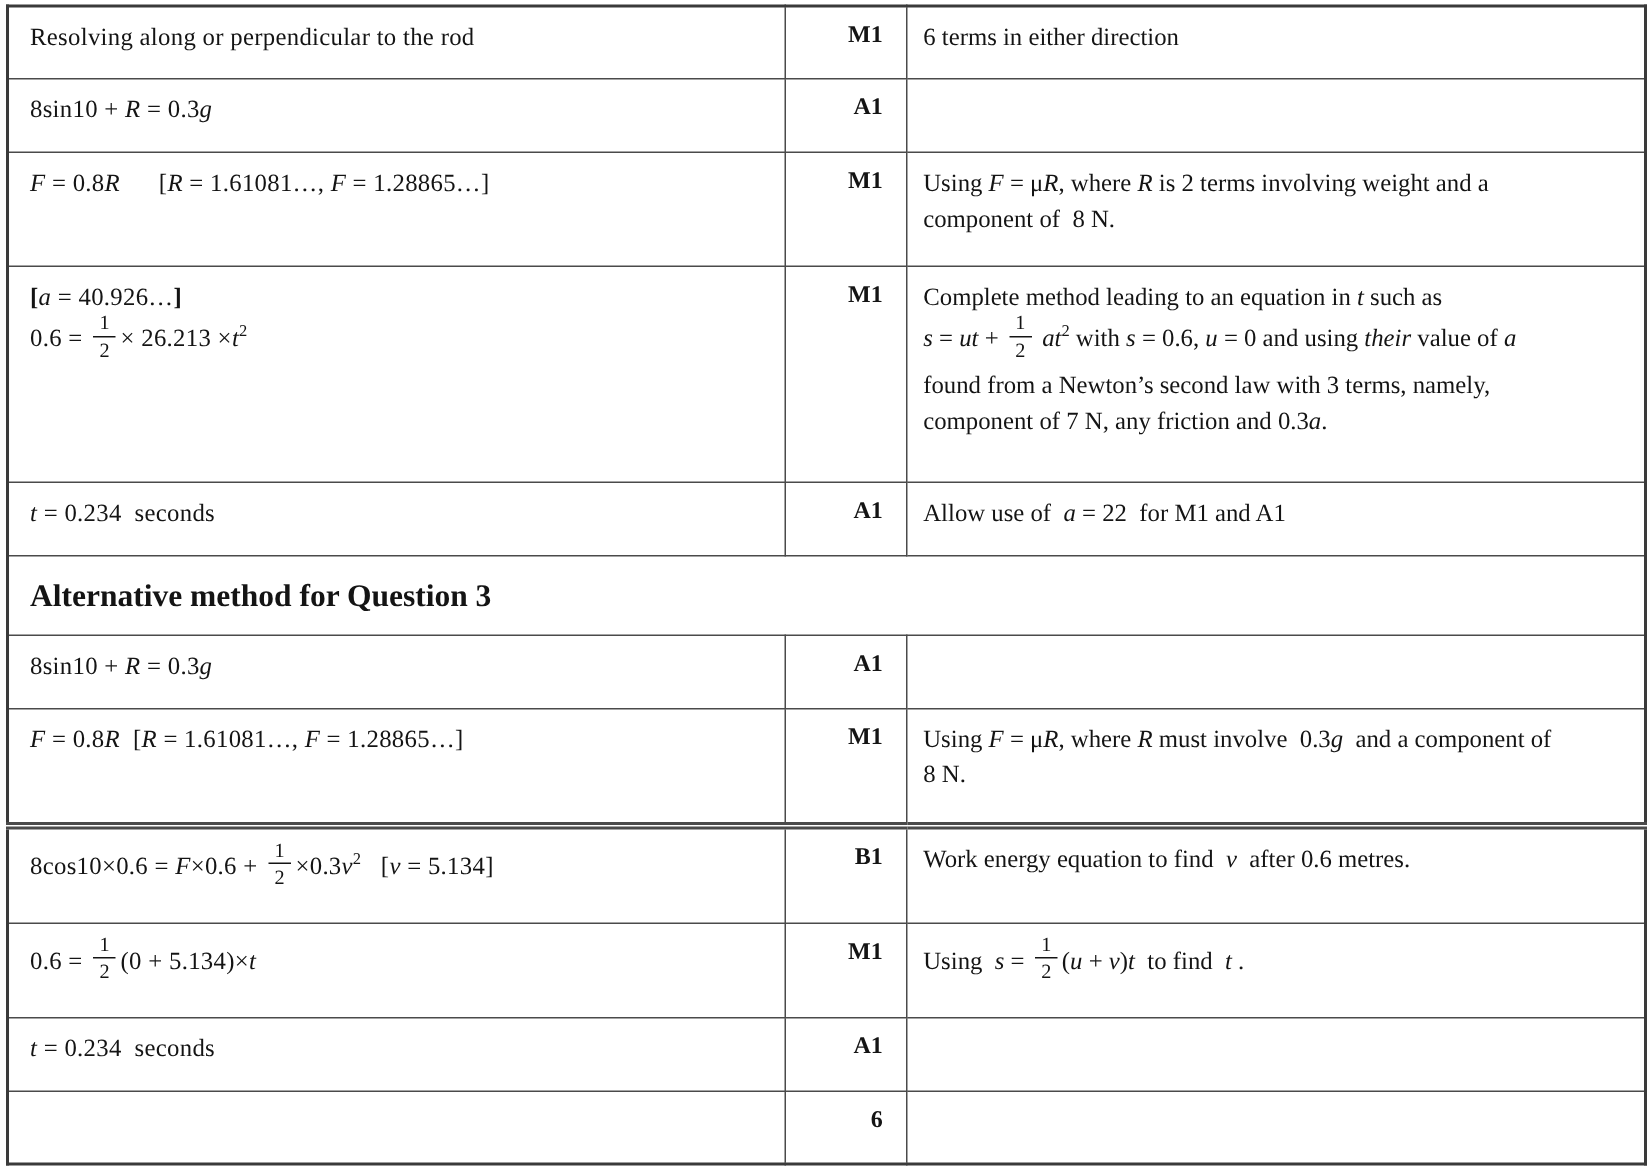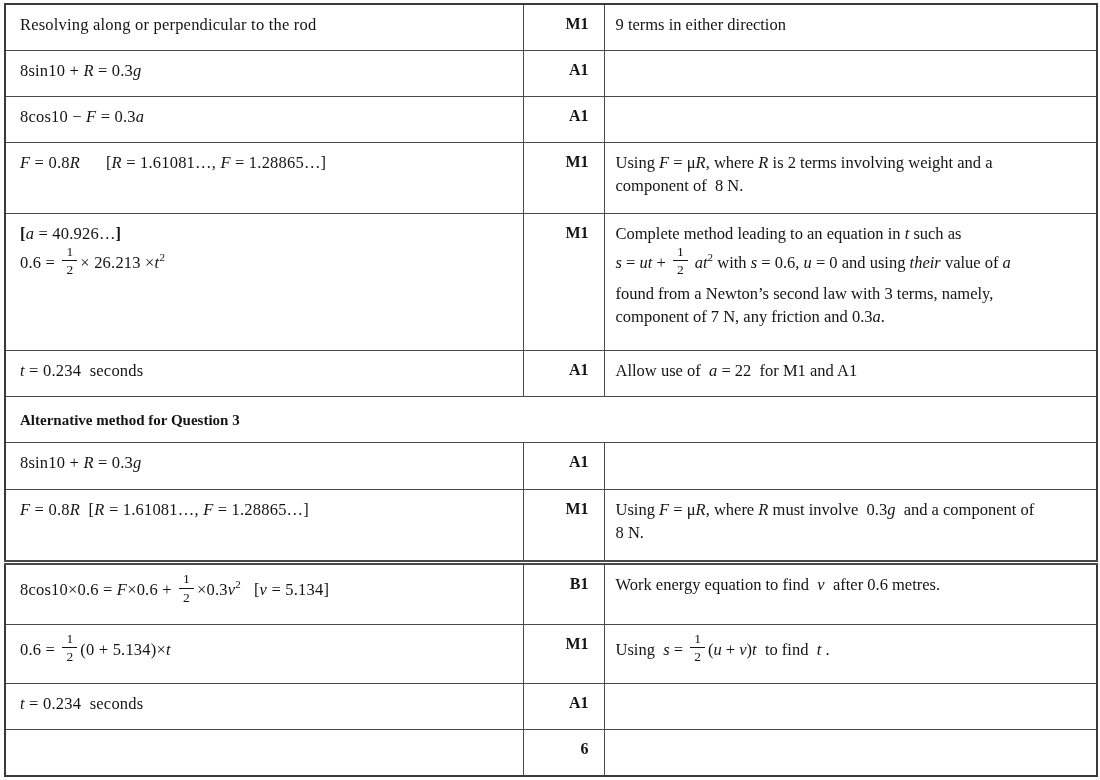--- a/index.html
+++ b/index.html
@@ -36,21 +36,21 @@
   td.mark-cell {
     text-align: right;
     padding-right: 15px;
     padding-left: 16px;
     font-weight: bold;
     font-size: 16px;
   }
   td.comment-cell { padding-left: 11px; }
   td.header-cell {
     font-weight: bold;
-    font-size: 15px;
+    font-size: 21px;
     padding-left: 14px;
     vertical-align: middle;
   }
   tr.sep-double > td { border-top: 5px double #4a4a4a; }
   .line { margin: 0 0 2px 0; }
   .it { font-style: italic; }
   .bd { font-weight: bold; }
   sup { font-size: 11px; line-height: 0; }
   .frac {
     display: inline-block;
@@ -84,33 +84,26 @@
       <col style="width:81px">
       <col style="width:493px">
     </colgroup>
     <tbody>
         <tr>
           <td class="cell working-cell">
             <div class="line"><span>Resolving along or perpendicular to the rod</span></div>
           </td>
           <td class="cell mark-cell"><span>M1</span></td>
           <td class="cell comment-cell">
-            <div class="line"><span>9 terms in either direction</span></div>
+            <div class="line"><span>6 terms in either direction</span></div>
           </td>
         </tr>
         <tr>
           <td class="cell working-cell">
             <div class="line"><span>8sin10 + </span><span class="it">R</span><span> = 0.3</span><span class="it">g</span></div>
-          </td>
-          <td class="cell mark-cell"><span>A1</span></td>
-          <td class="cell comment-cell"></td>
-        </tr>
-        <tr>
-          <td class="cell working-cell">
-            <div class="line"><span>8cos10 − </span><span class="it">F</span><span> = 0.3</span><span class="it">a</span></div>
           </td>
           <td class="cell mark-cell"><span>A1</span></td>
           <td class="cell comment-cell"></td>
         </tr>
         <tr>
           <td class="cell working-cell">
             <div class="line"><span class="it">F</span><span> = 0.8</span><span class="it">R</span><span>&nbsp;&nbsp;&nbsp;&nbsp;&nbsp;&nbsp;[</span><span class="it">R</span><span> = 1.61081…, </span><span class="it">F</span><span> = 1.28865…]</span></div>
           </td>
           <td class="cell mark-cell"><span>M1</span></td>
           <td class="cell comment-cell">

